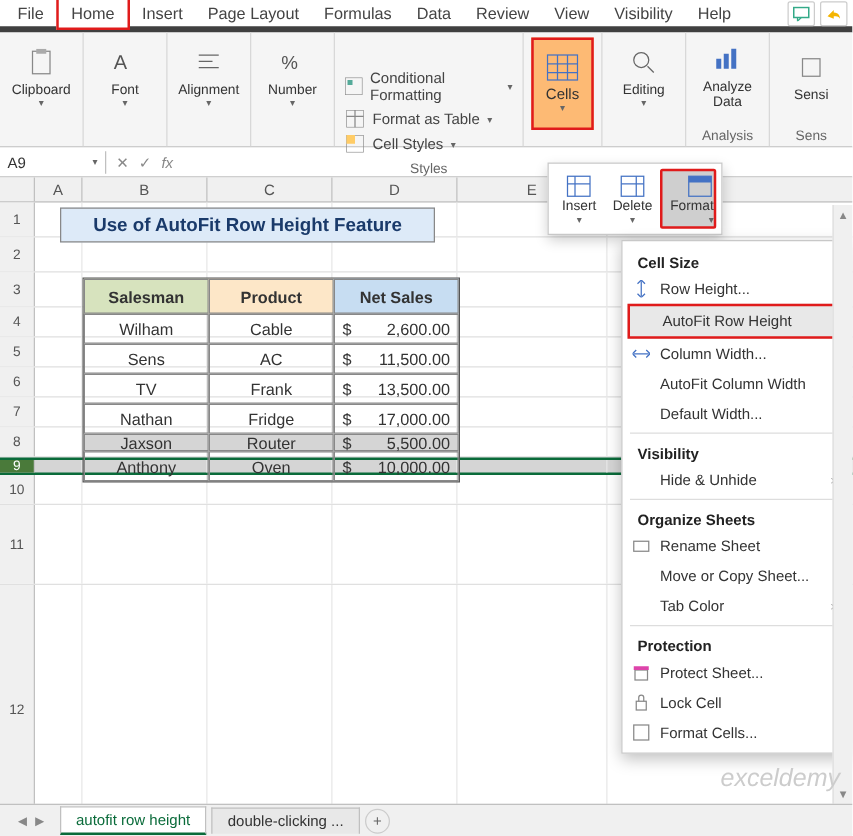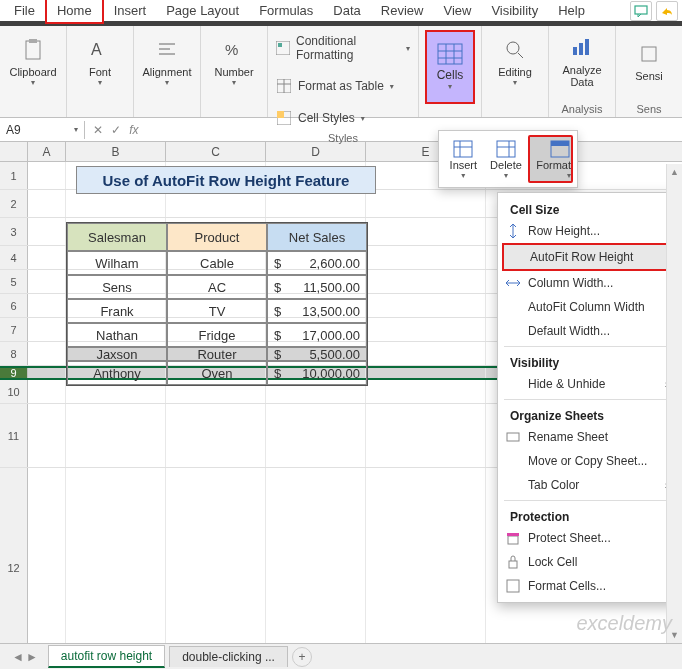--- a/index.html
+++ b/index.html
@@ -15,26 +15,26 @@
 
 .ribbon { display: flex; height: 92px; border-bottom: 1px solid #c0c0c0; background: #f5f5f5; }
 .group { border-right: 1px solid #d8d8d8; padding: 4px 6px 2px 6px; display: flex; flex-direction: column; align-items: center; justify-content: space-between; }
 .group-label { font-size: 11px; color: #666; text-align: center; padding-top: 2px; }
 .big-btn { display: flex; flex-direction: column; align-items: center; justify-content: center; width: 54px; height: 62px; cursor: pointer; }
 .big-btn .ico { width: 28px; height: 28px; display: flex; align-items: center; justify-content: center; }
 .big-btn span.lbl { font-size: 11px; margin-top: 2px; text-align: center; }
 .drop-arrow { font-size: 8px; color: #666; }
 
 .styles-group { flex: 1; }
-.styles-list { display: flex; flex-direction: column; gap: 16px; padding: 4px 2px; }
+.styles-list { display: flex; flex-direction: column; gap: 4px; padding: 4px 2px; margin-top: 21px; }
 .style-item { display: flex; align-items: center; gap: 6px; font-size: 12px; color: #444; cursor: pointer; }
 .style-item .sicon { width: 16px; height: 16px; display: flex; align-items: center; justify-content: center; }
 
 .cells-group { }
-.cells-btn { border: 2px solid #e01b1b; background: #c4b5fd; width: 50px; height: 74px; display: flex; flex-direction: column; align-items: center; justify-content: center; cursor: pointer; }
+.cells-btn { border: 2px solid #e01b1b; background: #fdba74; width: 50px; height: 74px; display: flex; flex-direction: column; align-items: center; justify-content: center; cursor: pointer; }
 
 
 .fbar { display: flex; align-items: center; height: 24px; border-bottom: 1px solid #c0c0c0; background: #fff; justify-content: space-between; }
 .namebox { width: 85px; border-right: 1px solid #c0c0c0; padding: 2px 6px; display: flex; justify-content: space-between; align-items: center; }
 .fxctl { display: flex; align-items: center; gap: 8px; padding: 0 8px; color: #888; }
 .fxctl span { cursor: pointer; }
 .fxinput { flex:1; padding: 2px 6px; }
 
 
 .colhdr { display: flex; height: 20px; border-bottom: 1px solid #c0c0c0; background: #f0f0f0; }
@@ -49,27 +49,27 @@
 .cell { border-right: 1px solid #e8e8e8; padding: 2px 4px; font-size: 13px; display:flex; align-items:center; }
 .cell.cA{width:38px;} .cell.cB{width:100px;} .cell.cC{width:100px;} .cell.cD{width:100px;} .cell.cE{width:120px;}
 
 .r-tall { height: 28px; }
 .r-norm { height: 24px; }
 .r-sel { height: 14px; background: #d5d5d5; }
 .r-sel .rh { background: #4a7a3a; color: #fff; }
 .r-big { height: 64px; }
 
 
-.merged-title { position:absolute; left: 76px; top: 4px; width: 300px; height: 28px; background:#ddeaf8; border:1px solid #888; font-weight:bold; font-size:15px; display:flex; align-items:center; justify-content:center; color:#1a3a6a; }
+.merged-title { position:absolute; left: 48px; top: 4px; width: 300px; height: 28px; background:#ddeaf8; border:1px solid #888; font-weight:bold; font-size:15px; display:flex; align-items:center; justify-content:center; color:#1a3a6a; }
 
 
 .data-table { position:absolute; left: 66px; top: 60px; border:1px solid #555; }
 .dt-row { display:flex; }
 .dt-cell { border:1px solid #888; display:flex; align-items:center; justify-content:center; font-size:13px; height:24px; }
-.dt-h { font-weight:normal; height:28px; }
+.dt-h { font-weight:bold; height:28px; }
 .dt-b { width:100px; } .dt-c { width:100px; } .dt-d { width:100px; }
 .dt-h.dt-b { background:#d7e3be; } .dt-h.dt-c { background:#fde7c8; } .dt-h.dt-d { background:#c7ddf2; }
 .dt-money { justify-content:space-between; padding:0 6px; }
 .dt-sel { background:#d5d5d5; height:14px; }
 
 
 .cells-panel { position:absolute; left: 438px; top: 130px; width: 140px; height: 58px; background:#fff; border:1px solid #c8c8c8; box-shadow:0 4px 10px rgba(0,0,0,0.2); display:flex; padding:4px; gap:2px; }
 .cp-btn { flex:1; display:flex; flex-direction:column; align-items:center; justify-content:center; font-size:11px; cursor:pointer; border-radius:2px; }
 .cp-btn.fmt { background:#cfcfcf; border:2px solid #e01b1b;align-items:flex-end; }
 
@@ -407,22 +407,22 @@
       </div>
     <div class="dt-row">
         <div class="dt-cell dt-b">Sens</div>
         <div class="dt-cell dt-c">AC</div>
         <div class="dt-cell dt-d dt-money">
           <span>$</span>
           <span>11,500.00</span>
         </div>
       </div>
     <div class="dt-row">
+        <div class="dt-cell dt-c">TV</div>
         <div class="dt-cell dt-b">Frank</div>
-        <div class="dt-cell dt-c">TV</div>
         <div class="dt-cell dt-d dt-money">
           <span>$</span>
           <span>13,500.00</span>
         </div>
       </div>
     <div class="dt-row">
         <div class="dt-cell dt-b">Nathan</div>
         <div class="dt-cell dt-c">Fridge</div>
         <div class="dt-cell dt-d dt-money">
           <span>$</span>

